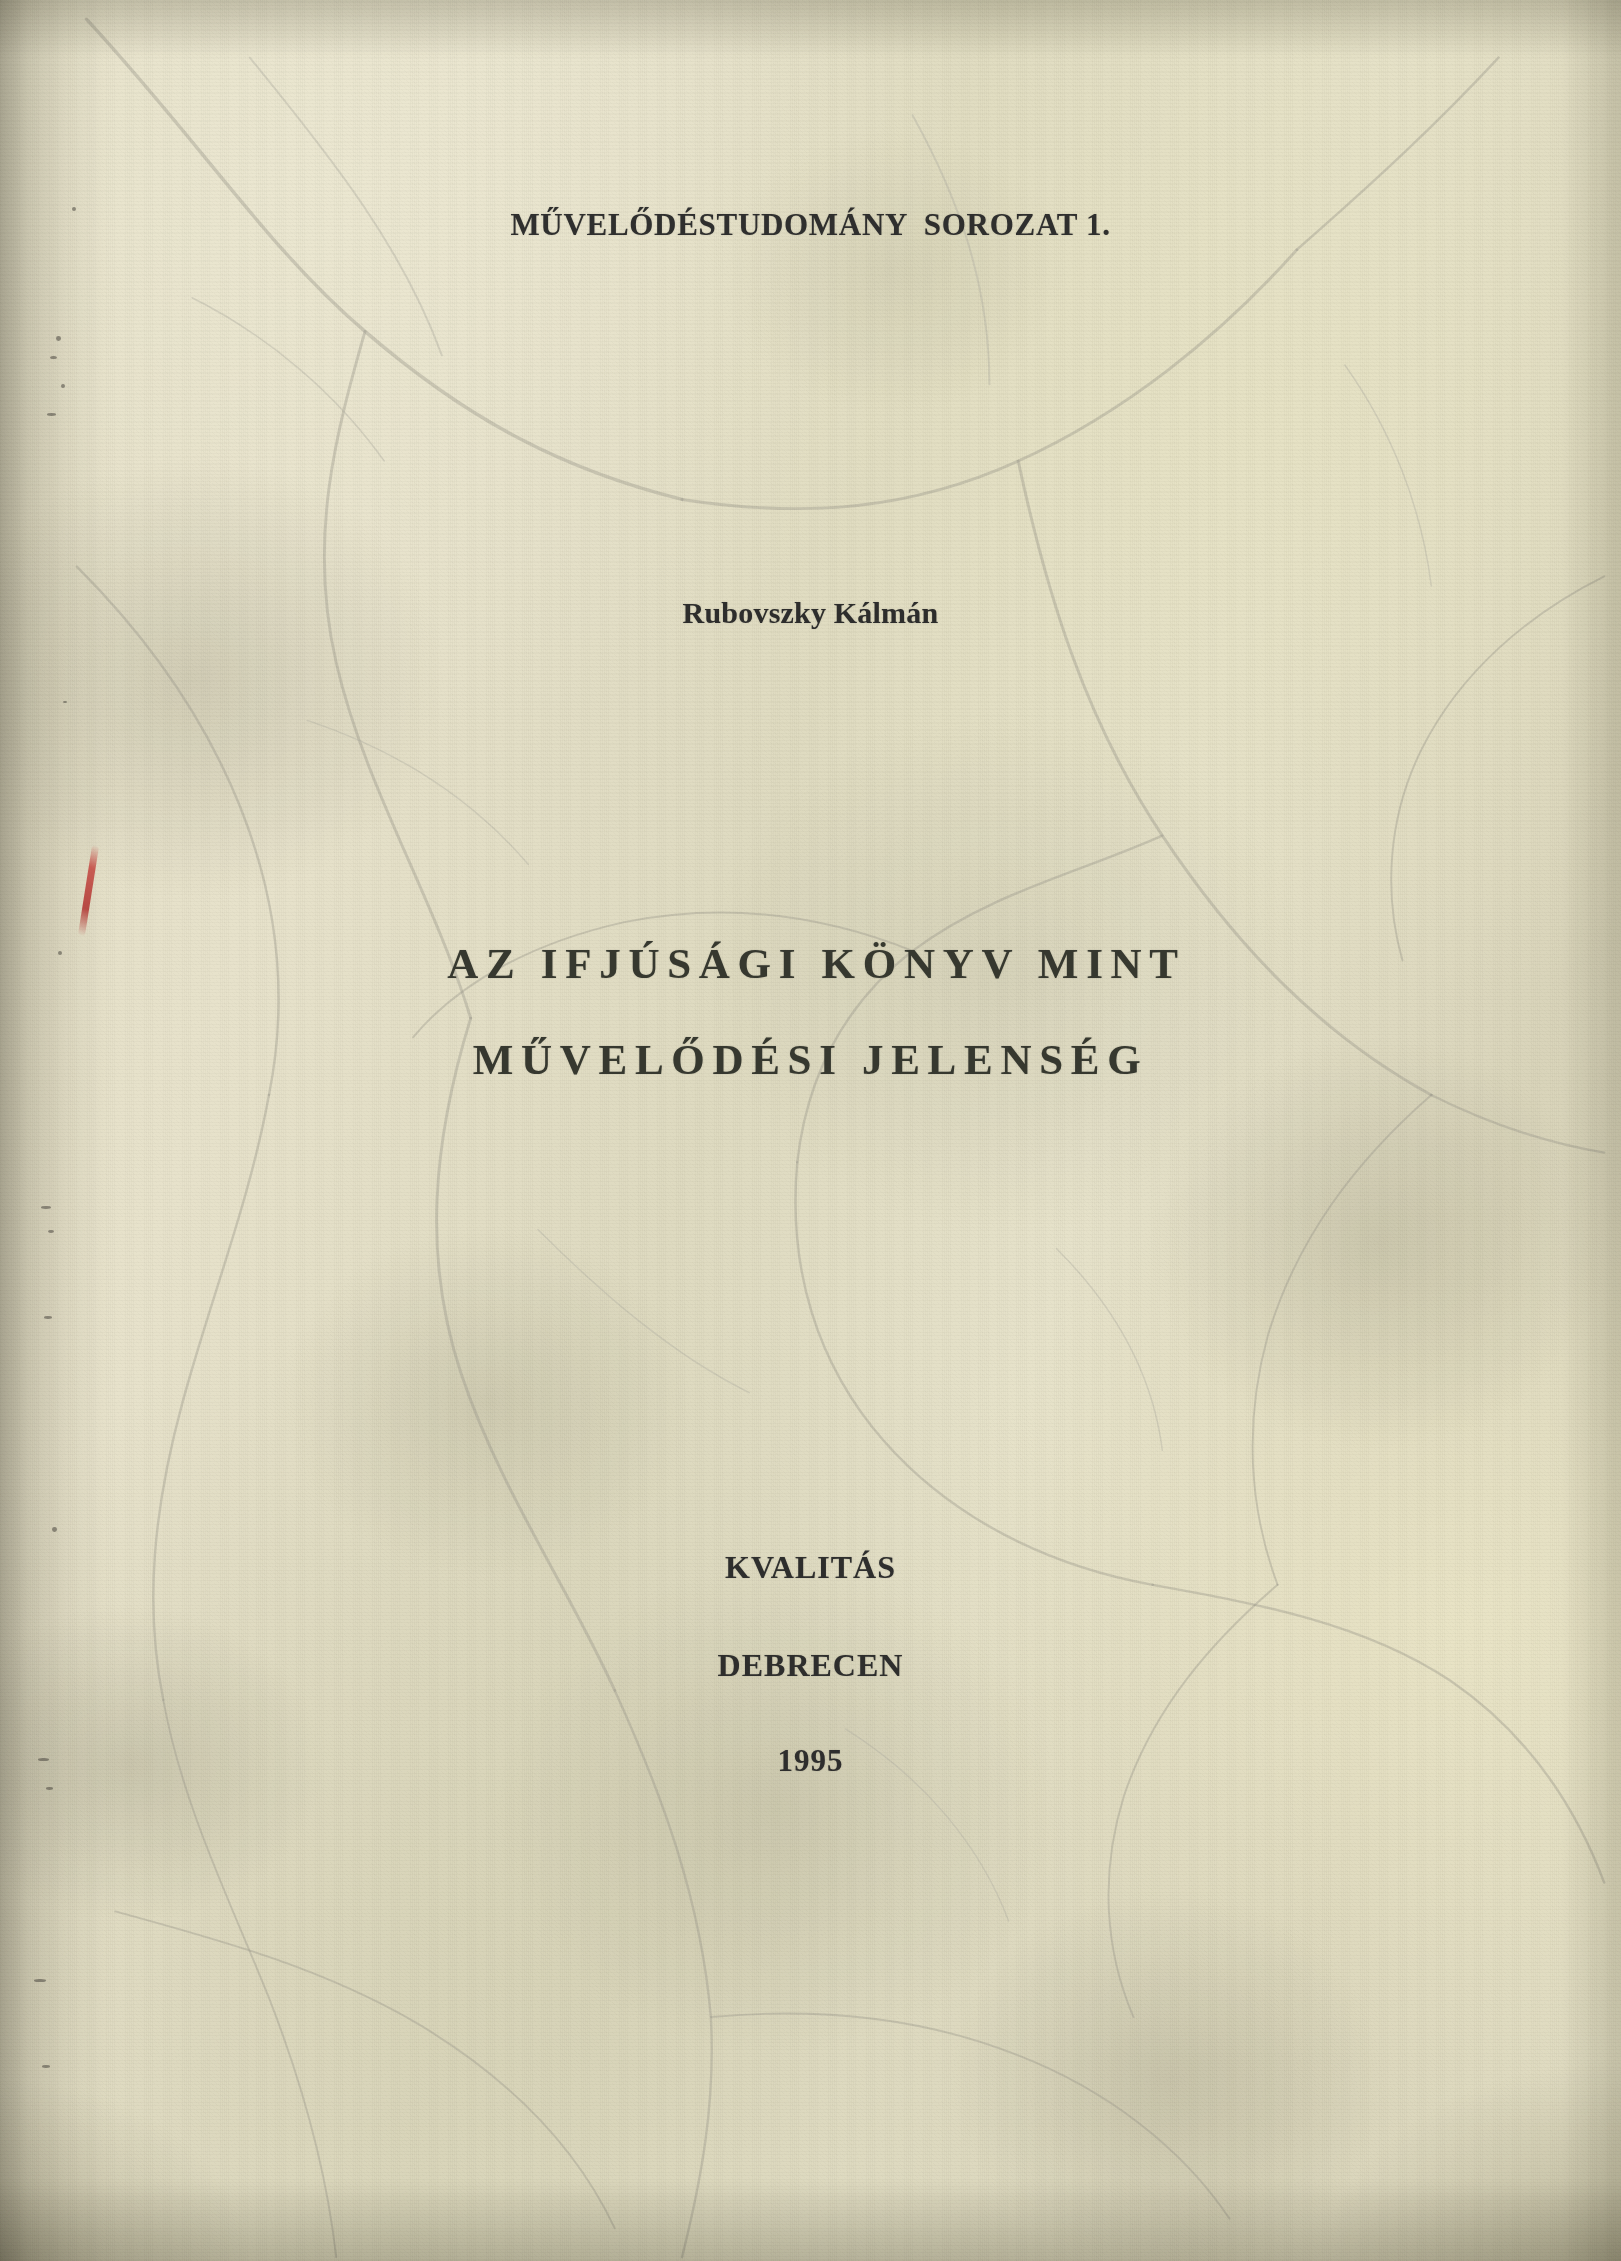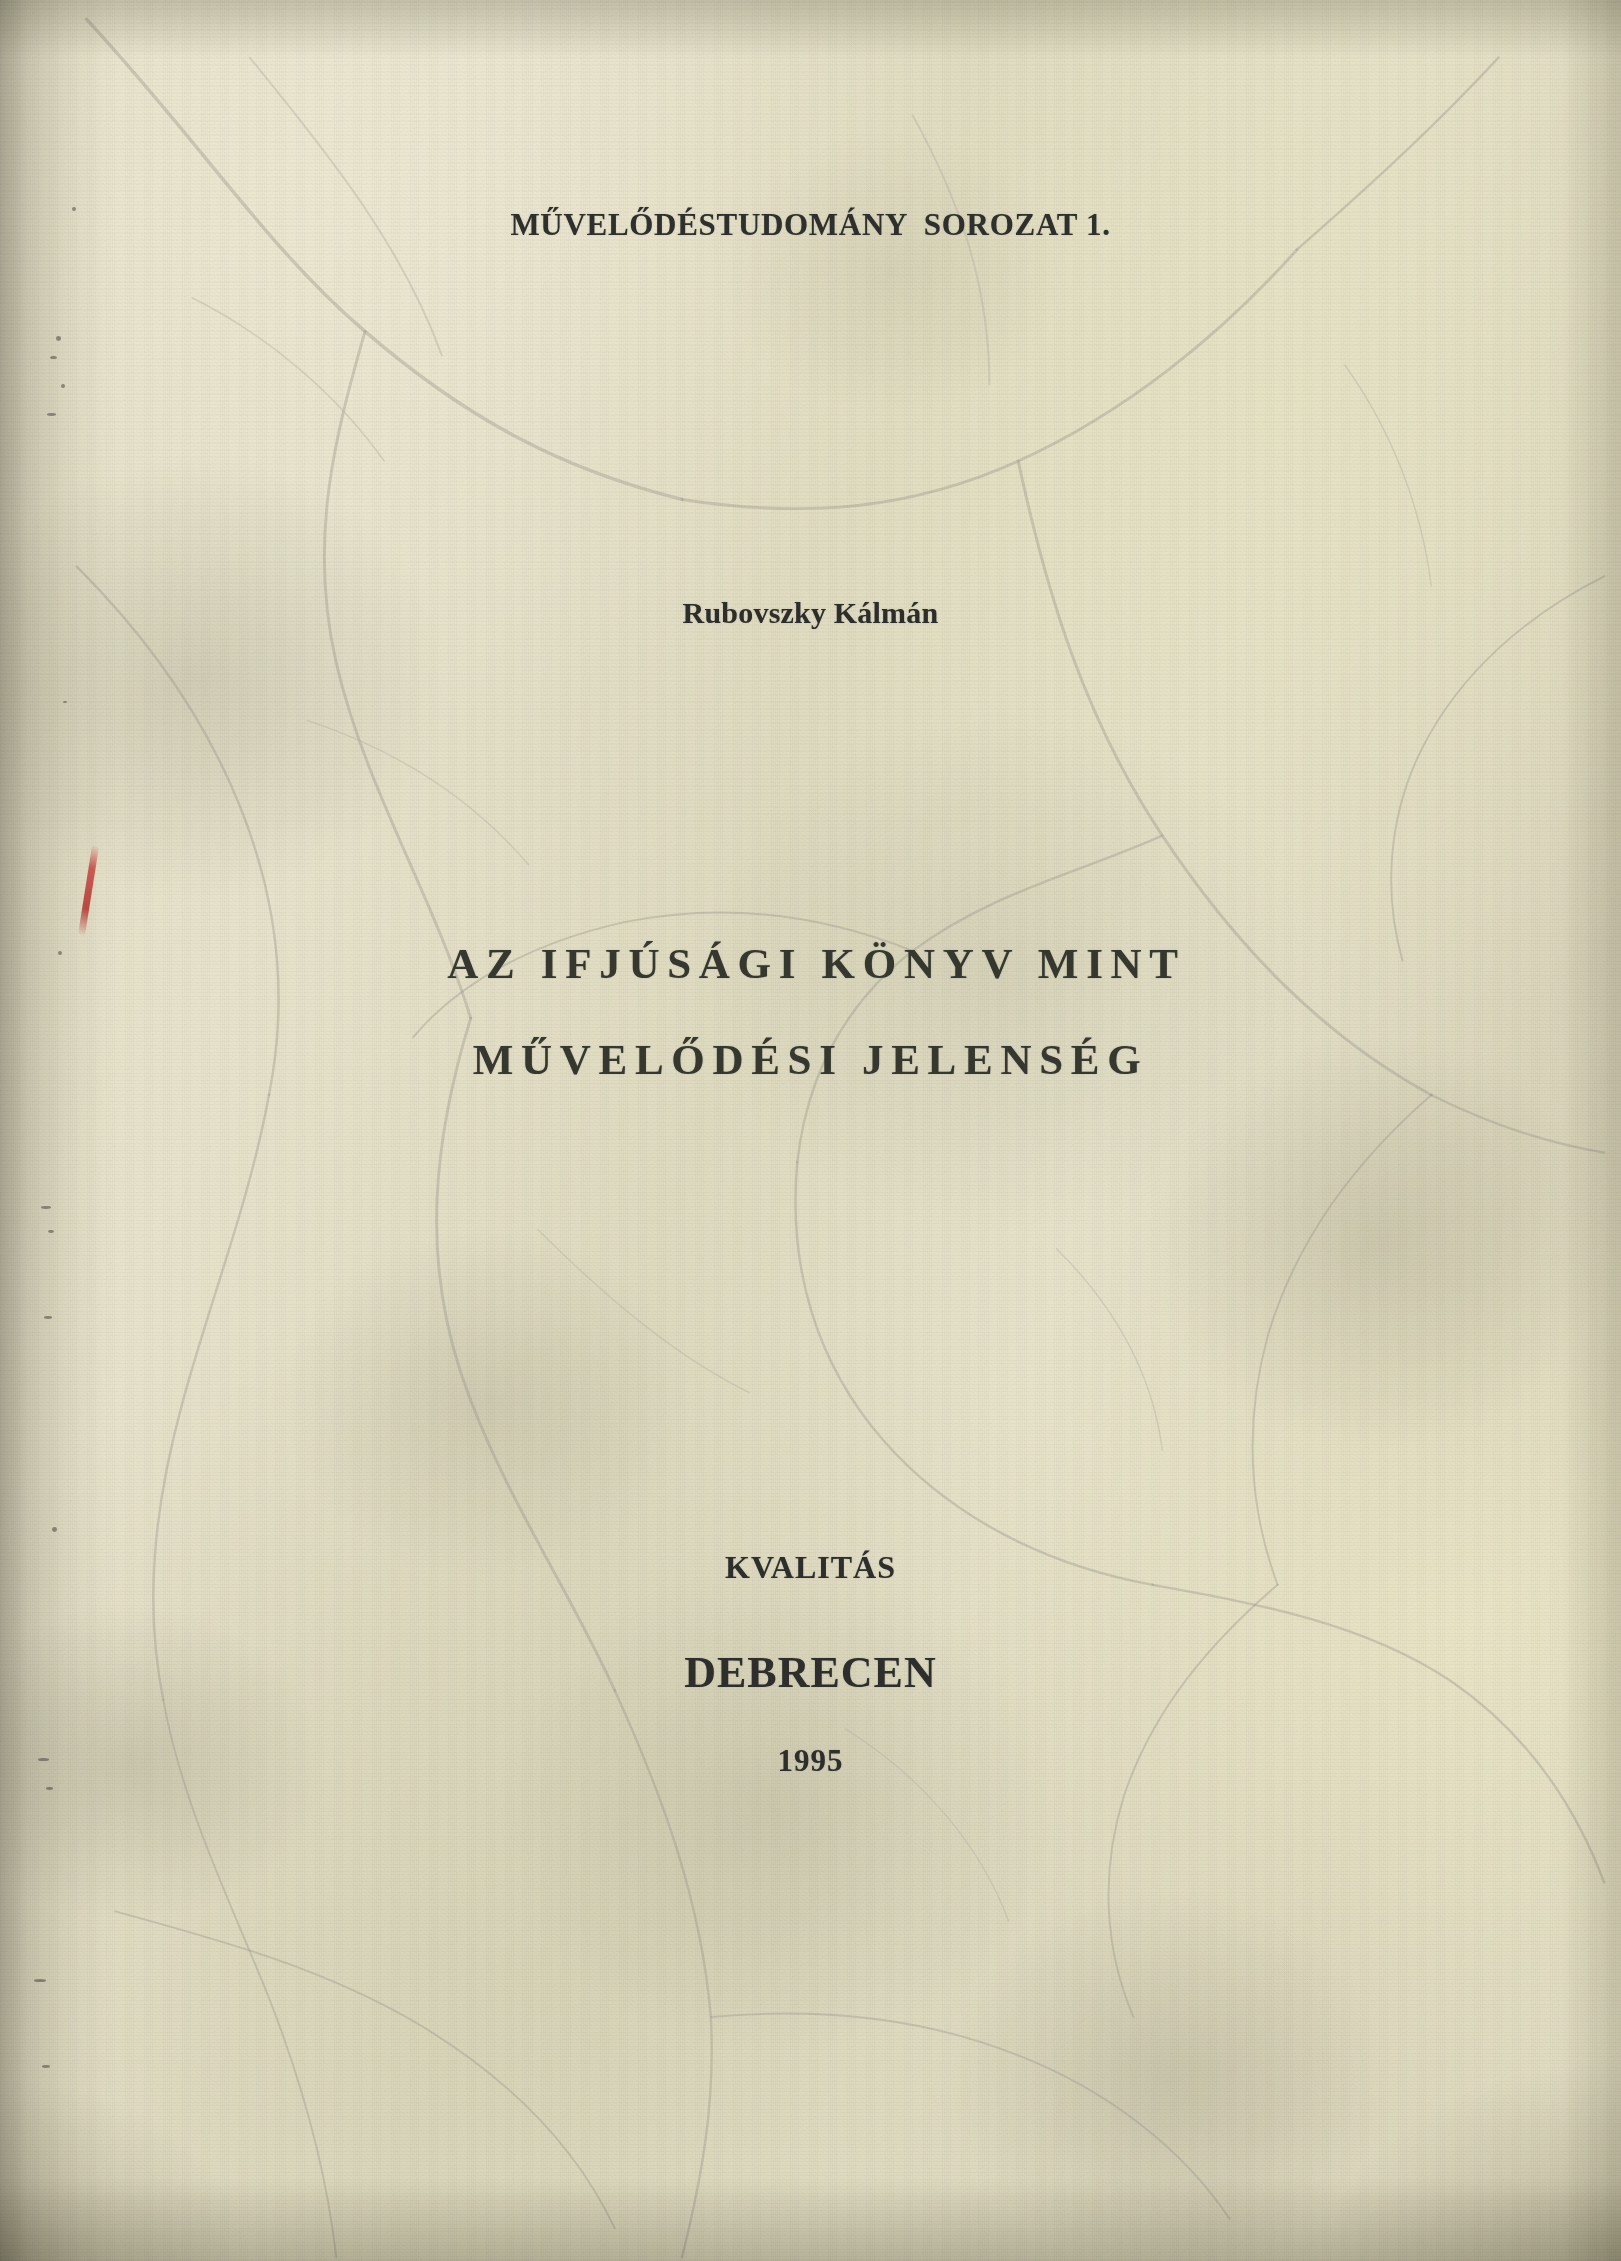--- a/index.html
+++ b/index.html
@@ -150,21 +150,21 @@
   }
   .pub {
     top: 1549px;
     font-size: 32px;
     font-weight: 700;
     letter-spacing: 1px;
     color: #2e2e2d;
   }
   .city {
     top: 1647px;
-    font-size: 44px;
+    font-size: 32px;
     font-weight: 700;
     letter-spacing: 1px;
     color: #2e2e2d;
   }
   .year {
     top: 1743px;
     font-size: 31px;
     font-weight: 700;
     letter-spacing: 1px;
     color: #2e2e2d;

